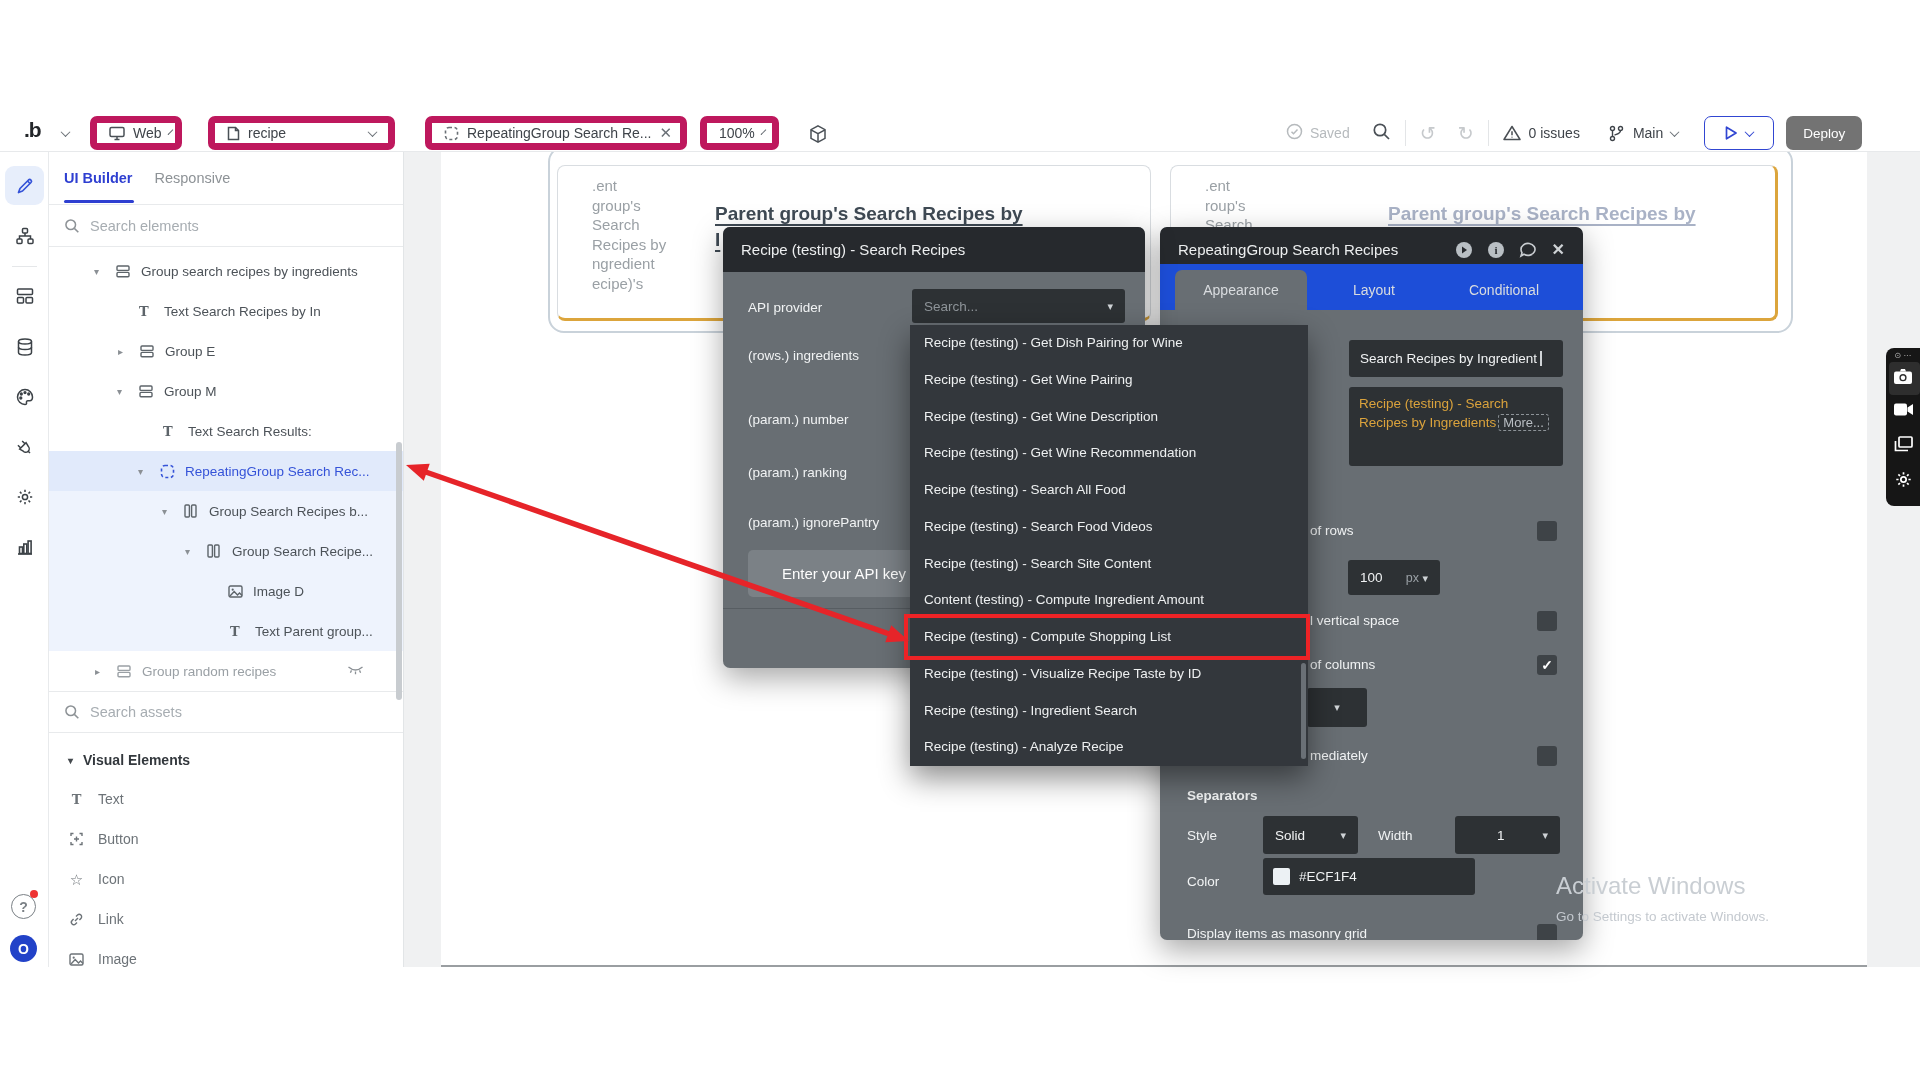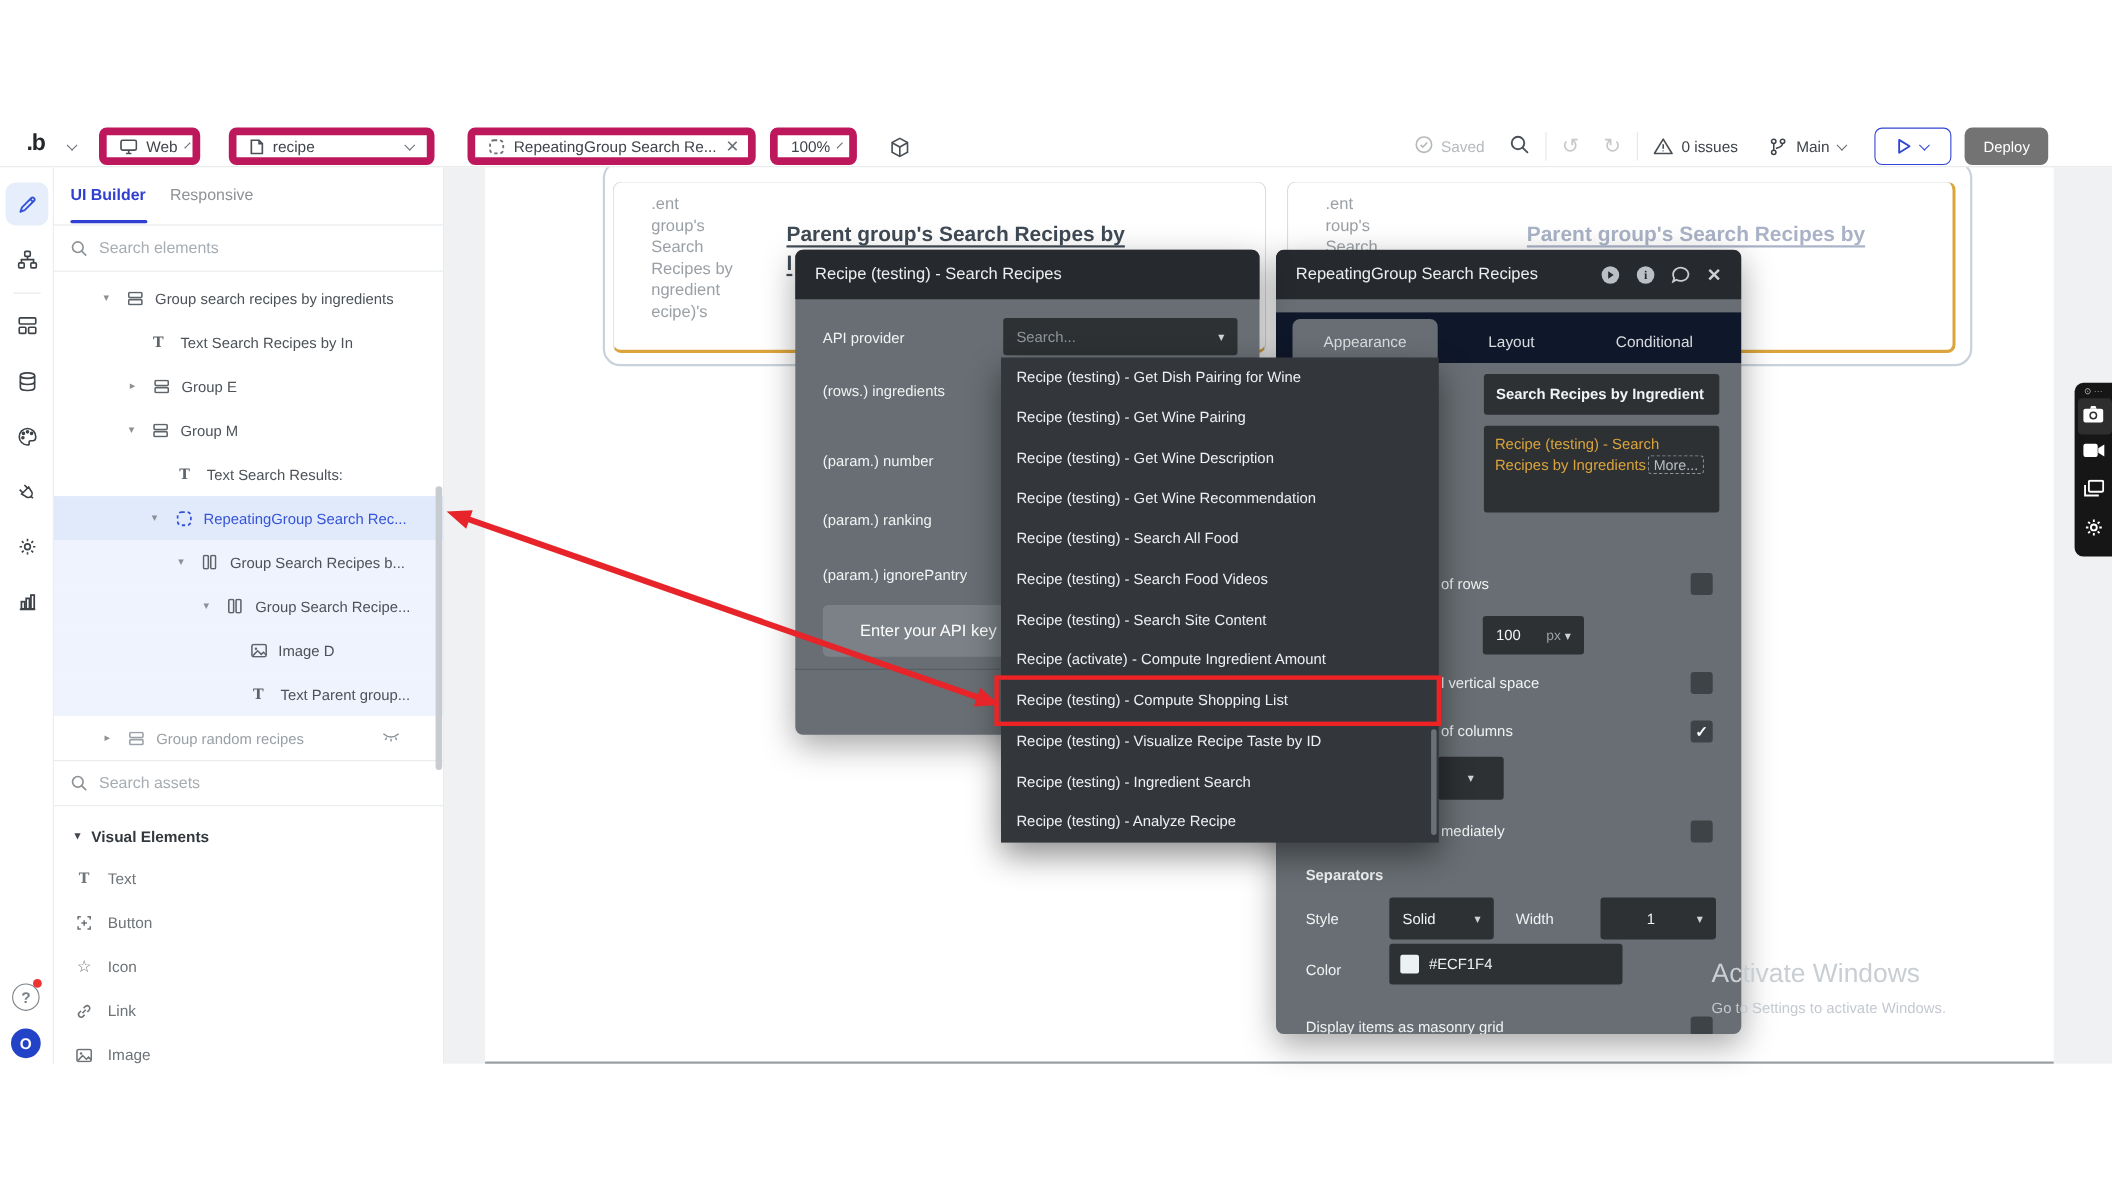--- a/index.html
+++ b/index.html
@@ -84,21 +84,21 @@
   #p1-btn { position:absolute; left:25px; top:323px; width:192px; height:47px; background:#7b8186; border-radius:5px; color:#fdfdfd; font-size:15px; display:flex; align-items:center; justify-content:center; cursor:pointer; }
   #p1-div { position:absolute; left:0; top:381px; width:100%; height:1px; background:#575d62; }
 
   
   #dd { position:absolute; left:910px; top:325px; width:398px; height:441px; background:#33373c; z-index:40; box-shadow:0 12px 28px rgba(0,0,0,.45); overflow:hidden; }
   .dd-item { height:36.75px; line-height:36.75px; padding-left:14px; color:#eef0f1; font-size:13.5px; white-space:nowrap; cursor:pointer; }
   #dd-scroll { position:absolute; right:2px; top:338px; width:5px; height:96px; background:#6a7076; border-radius:3px; }
 
   
   #popup2 { left:1160px; top:227px; width:423px; height:713px; z-index:20; overflow:hidden; border-radius:7px; }
-  #p2-tabs { position:absolute; left:0; top:57px; width:100%; height:46px; background:#0f172a; }
+  #p2-tabs { position:absolute; left:0; top:37px; width:100%; height:46px; background:#1d4ed8; }
   .p2-tab { position:absolute; bottom:0; height:40px; display:flex; align-items:center; justify-content:center; font-size:14px; color:#d9dcdf; cursor:pointer; }
   .p2-tab.active { background:#686e73; border-radius:7px 7px 0 0; }
   .hd-ic { display:inline-flex; margin-left:14px; cursor:pointer; align-items:center; }
   .orange-txt { color:#dba33c; }
   .more-chip { color:#b9bec3; border:1.5px dashed #8d9398; border-radius:3px; padding:0 4px; margin-left:2px; font-size:13px; cursor:pointer; }
 
   
   #red-box { position:absolute; left:904px; top:614px; width:406px; height:46px; border:4px solid #ee2326; z-index:50; }
   #red-arrow { position:absolute; left:390px; top:440px; z-index:51; pointer-events:none; }
 
@@ -491,21 +491,21 @@
           </span>
         <span class="hd-ic" style="color:#ced2d5; font-size:16px; font-weight:bold;">✕</span>
       </span>
     </div>
     <div id="p2-tabs">
       <div class="p2-tab active" style="left:15px; width:132px;">Appearance</div>
       <div class="p2-tab" style="left:160px; width:108px;">Layout</div>
       <div class="p2-tab" style="left:278px; width:132px;">Conditional</div>
     </div>
 
-    <div class="dfield" style="left:189px; top:113px; width:214px; height:37px; padding:0 11px;font-weight:bold;">
+    <div class="dfield" style="left:189px; top:113px; width:214px; height:37px; padding:0 11px;">
       <span style="white-space:nowrap;">Search Recipes by Ingredient</span>
       <span style="width:1.5px; height:15px; background:#cfd3d6; margin-left:3px;"></span>
     </div>
 
     <div class="dfield" style="left:189px; top:160px; width:214px; height:79px; padding:7px 10px; display:block; line-height:19px;">
       <span class="orange-txt">Recipe (testing) - Search Recipes by Ingredients</span><span class="more-chip">More...</span>
     </div>
 
     <div id="p2-toggles">
         <div class="dlabel" style="left: 150px; top: 296px;">of rows</div>
@@ -571,21 +571,21 @@
 
   <div id="dd">
     <div id="dd-list">
         <div class="dd-item">Recipe (testing) - Get Dish Pairing for Wine</div>
         <div class="dd-item">Recipe (testing) - Get Wine Pairing</div>
         <div class="dd-item">Recipe (testing) - Get Wine Description</div>
         <div class="dd-item">Recipe (testing) - Get Wine Recommendation</div>
         <div class="dd-item">Recipe (testing) - Search All Food</div>
         <div class="dd-item">Recipe (testing) - Search Food Videos</div>
         <div class="dd-item">Recipe (testing) - Search Site Content</div>
-        <div class="dd-item">Recipe (activate) - Compute Ingredient Amount</div>
+        <div class="dd-item">Content (testing) - Compute Ingredient Amount</div>
         <div class="dd-item">Recipe (testing) - Compute Shopping List</div>
         <div class="dd-item">Recipe (testing) - Visualize Recipe Taste by ID</div>
         <div class="dd-item">Recipe (testing) - Ingredient Search</div>
         <div class="dd-item">Recipe (testing) - Analyze Recipe</div>
       </div>
     <div id="dd-scroll"></div>
   </div>
 
   <div id="red-box"></div>
   <svg id="red-arrow" width="540" height="230" viewBox="0 0 540 230">

